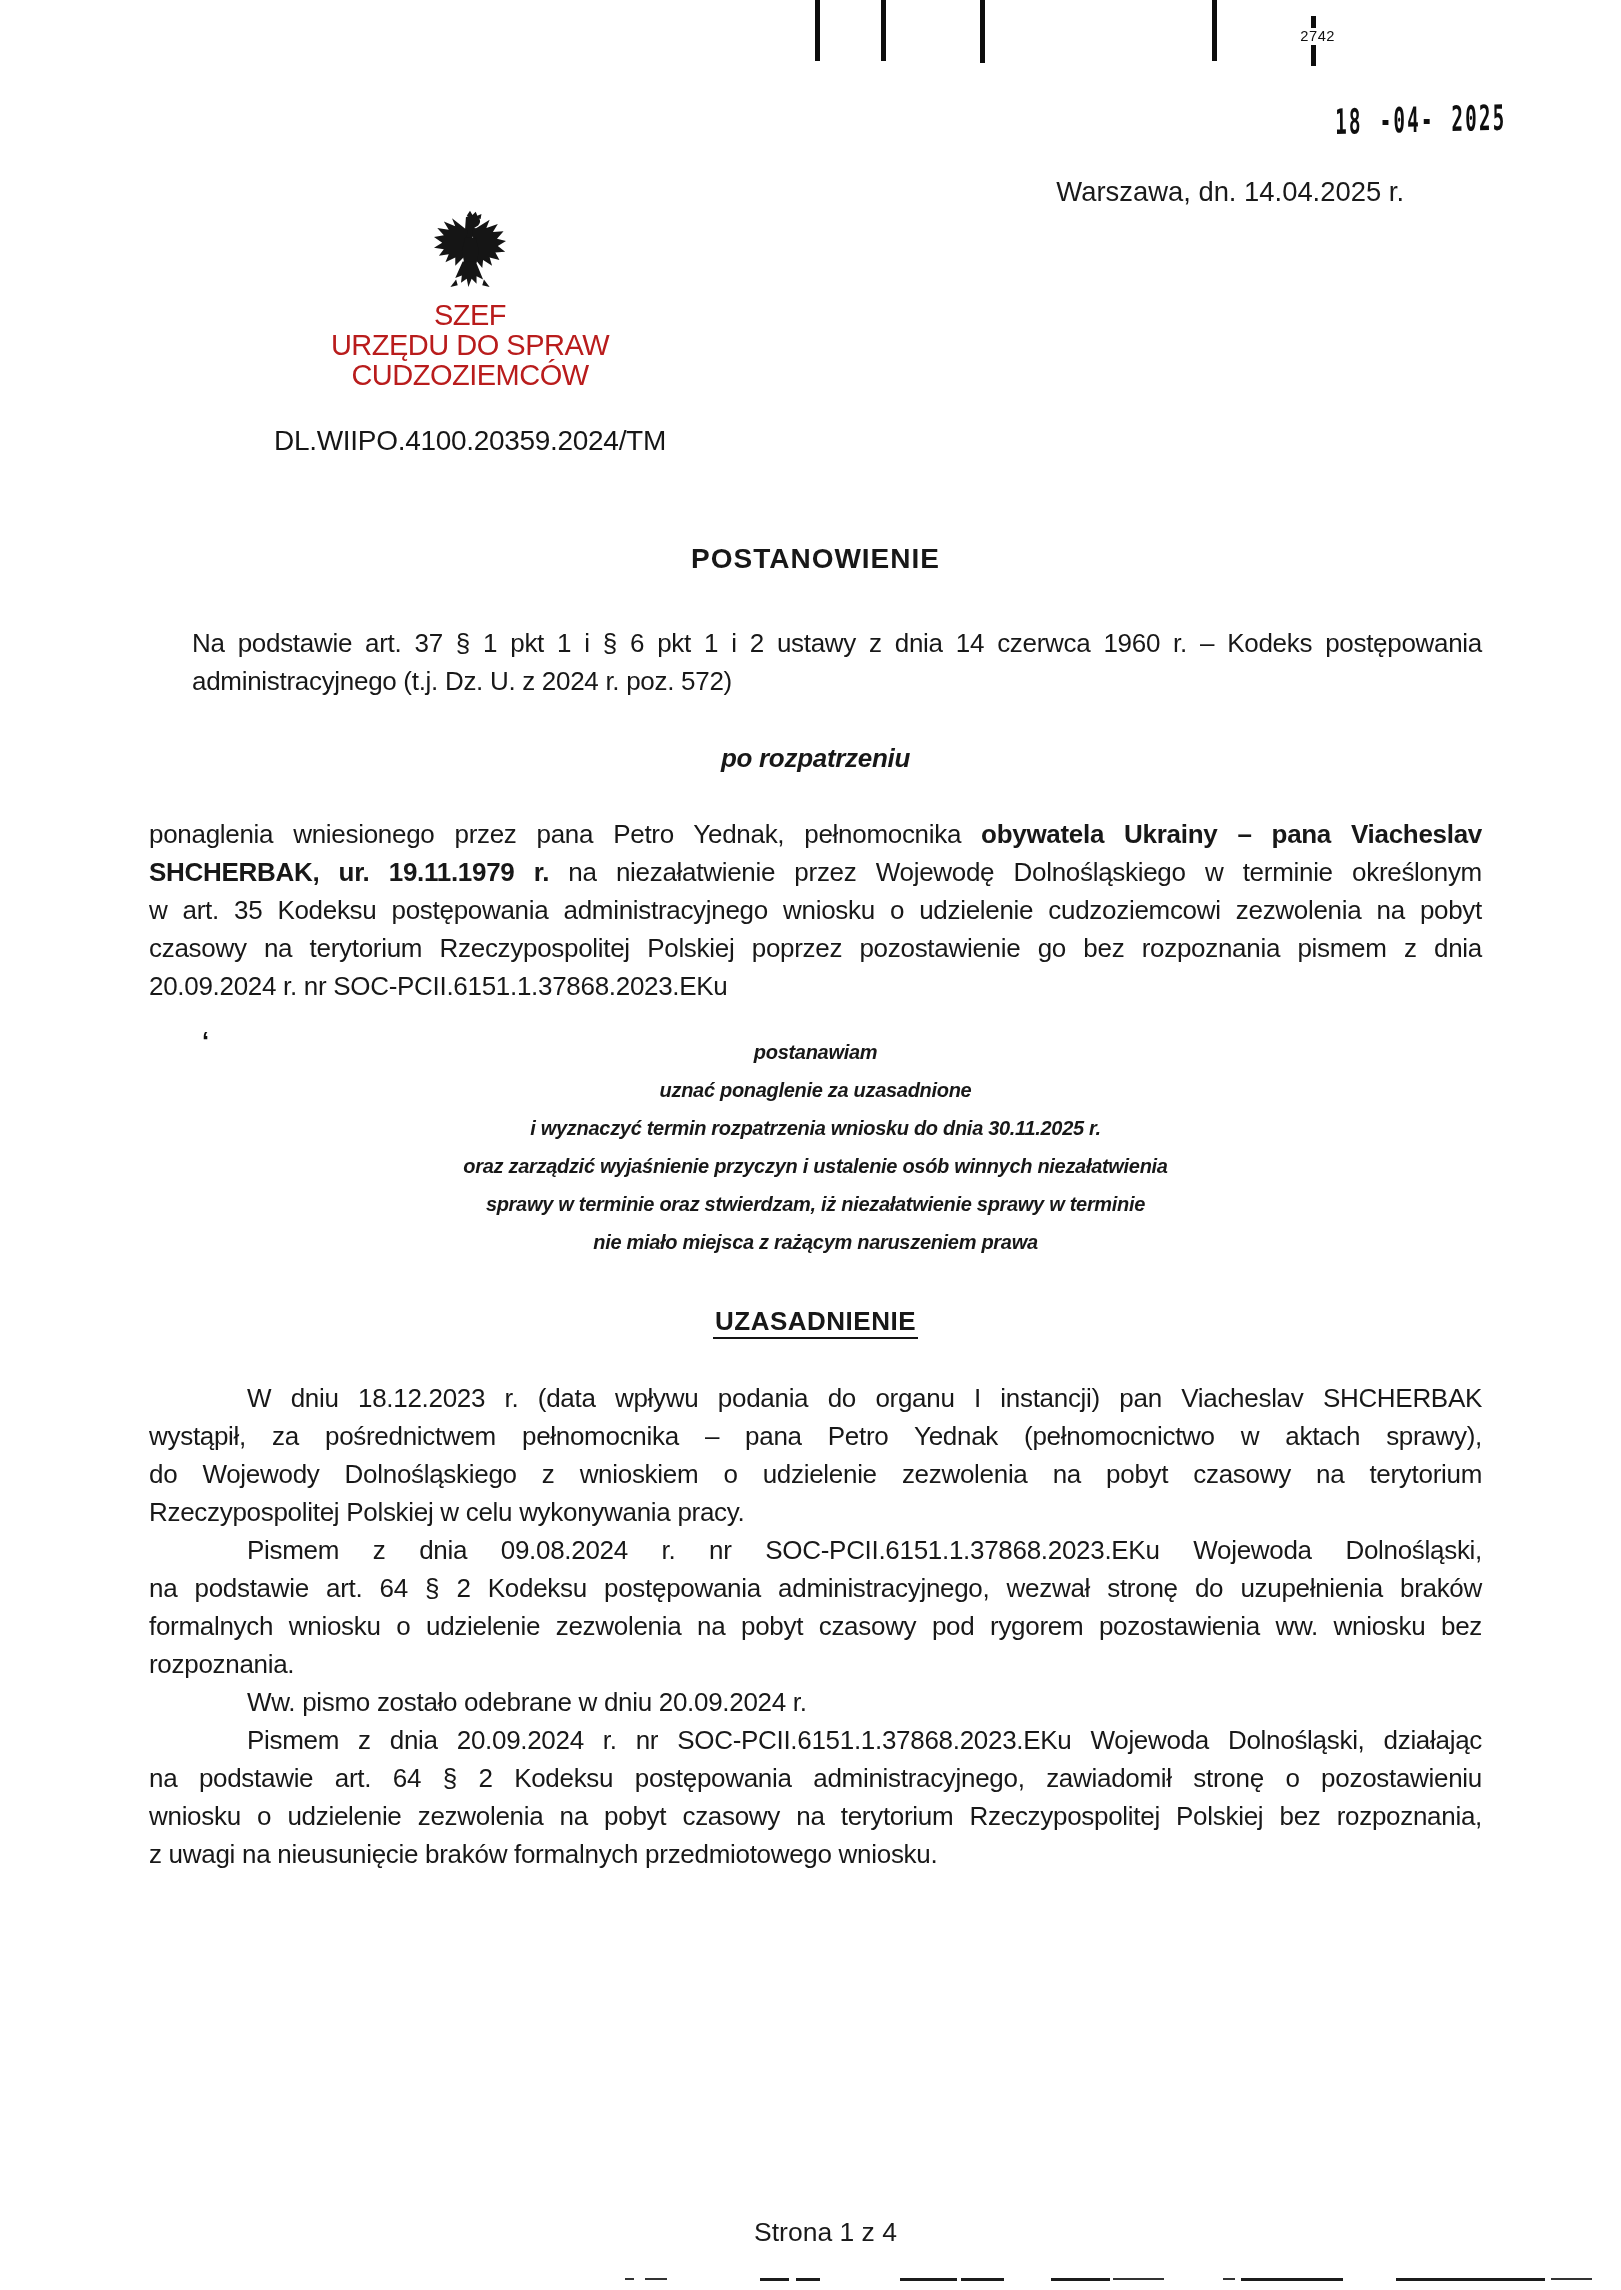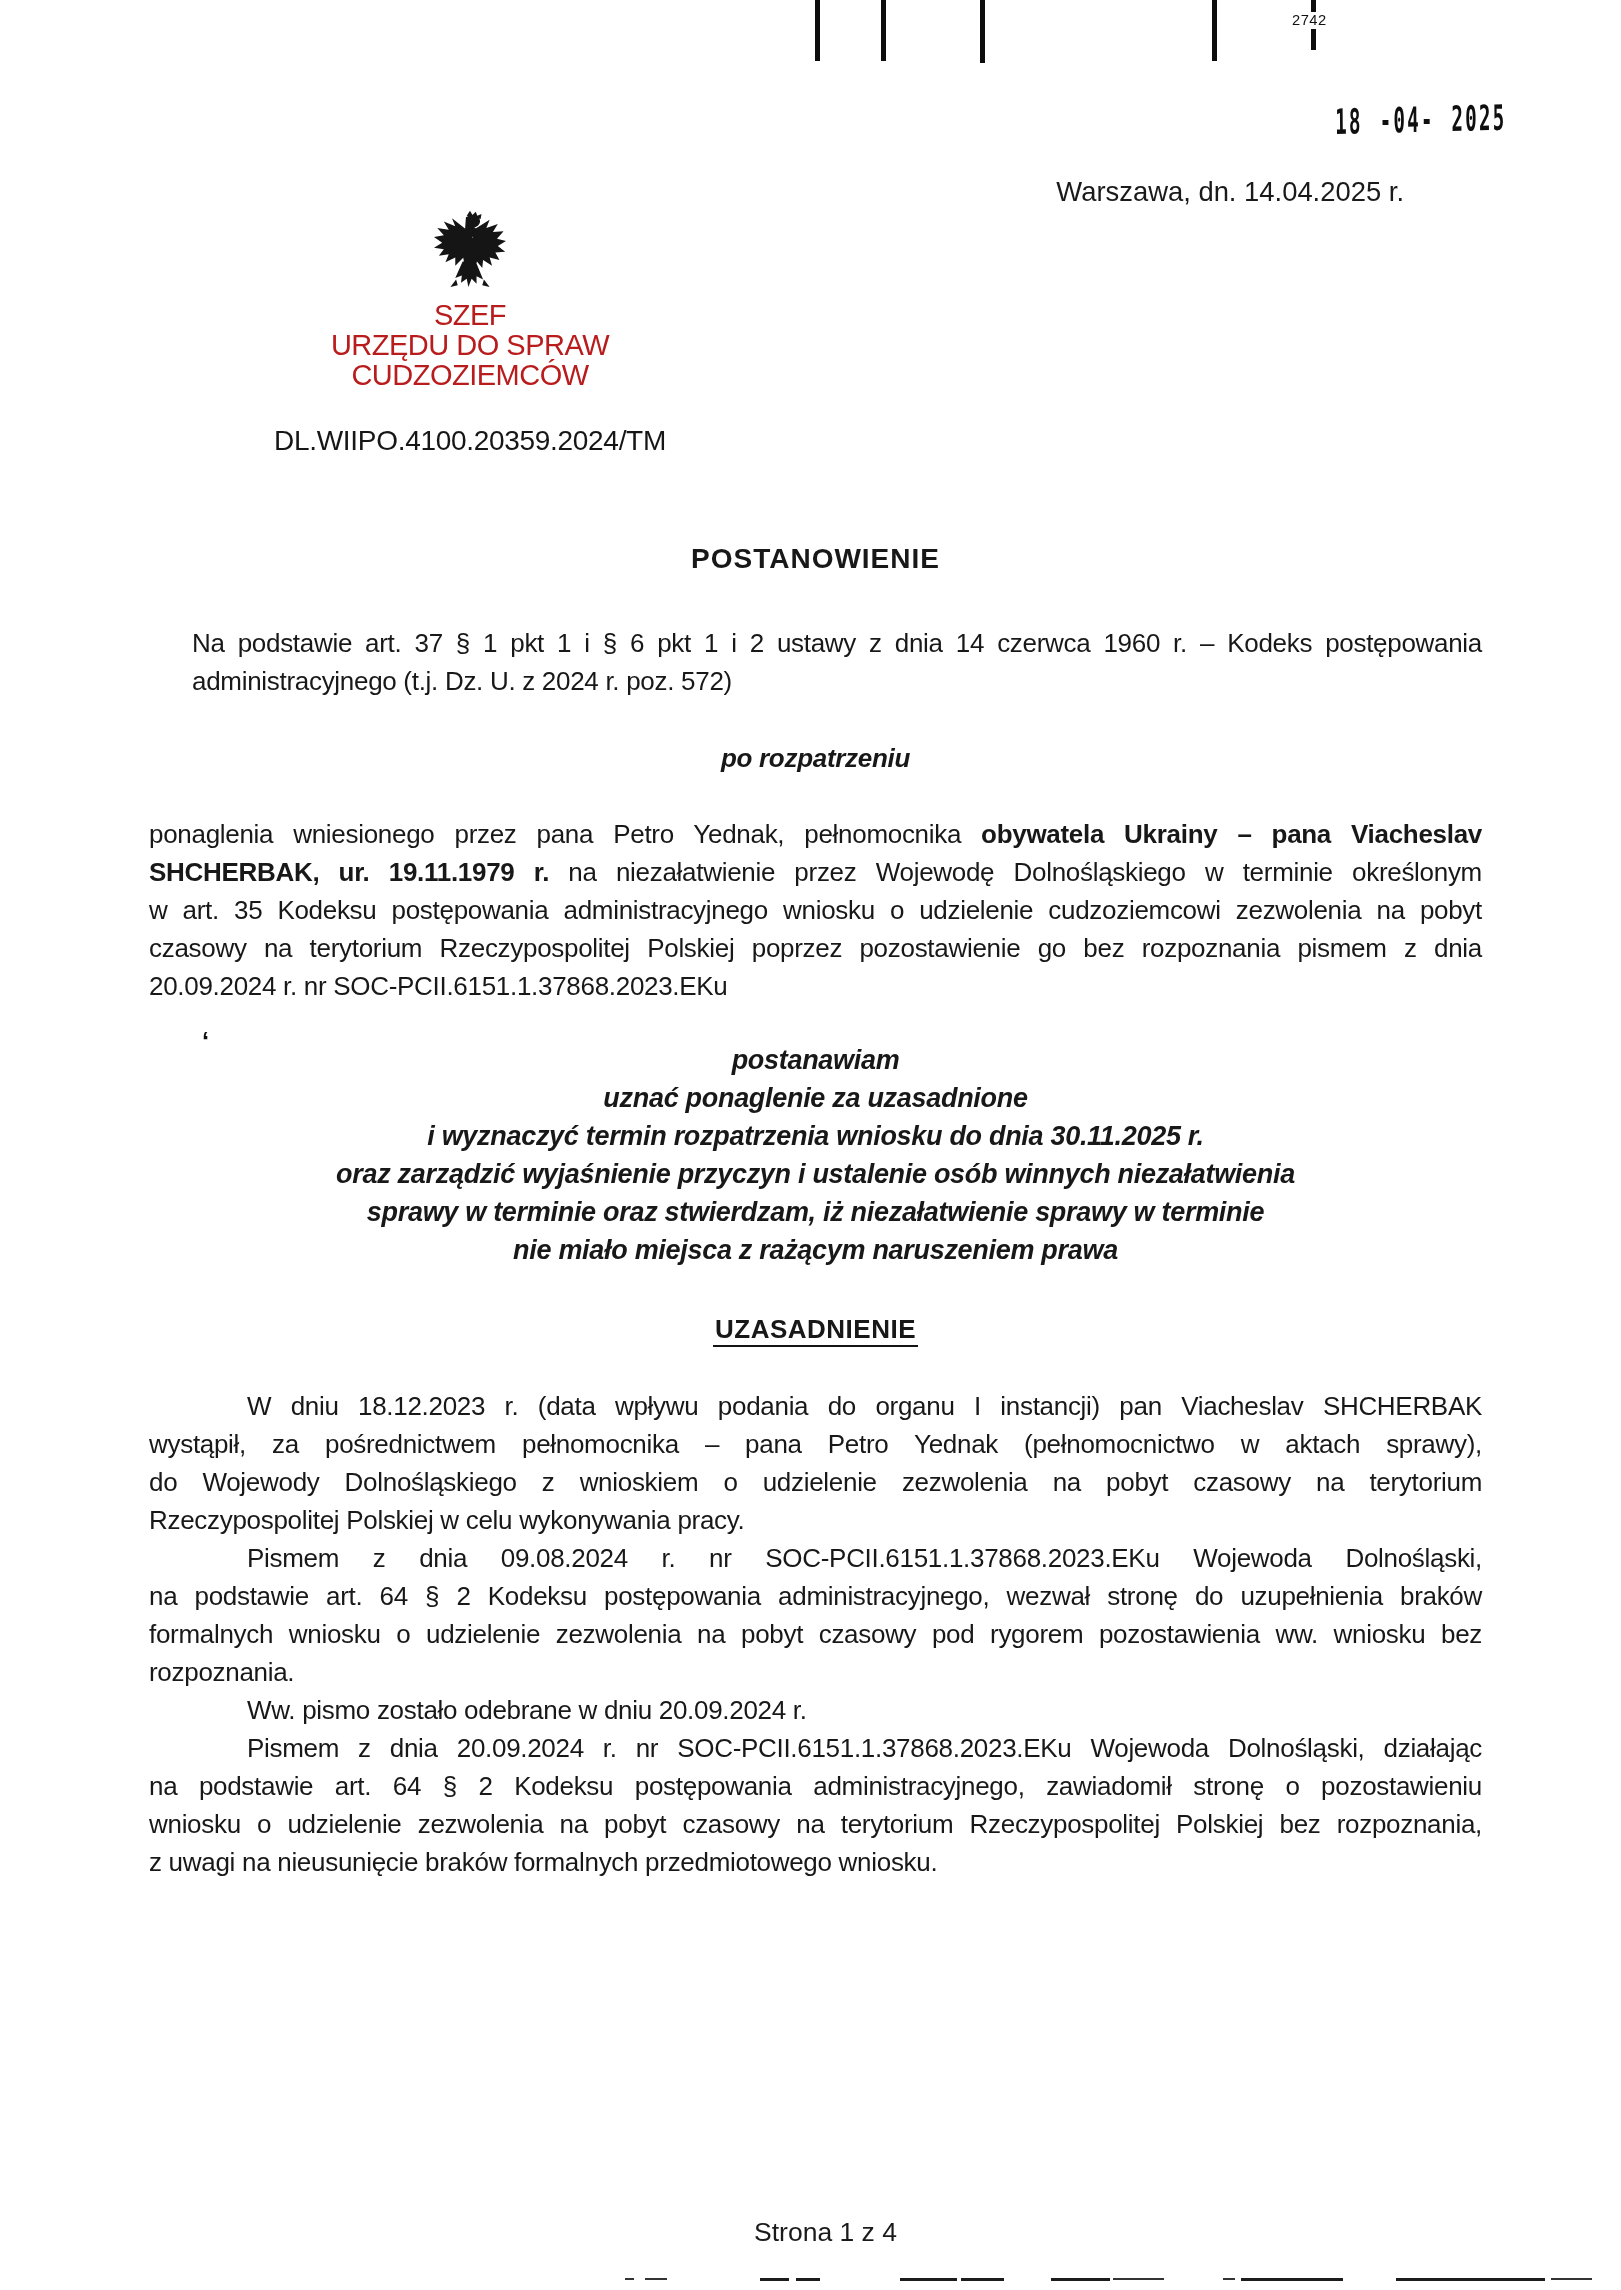--- a/index.html
+++ b/index.html
@@ -3,21 +3,21 @@
 <meta charset="utf-8">
 <style>
   html,body{margin:0;padding:0;}
   body{
     width:1621px;height:2291px;position:relative;background:#ffffff;
     font-family:"Liberation Sans", sans-serif;color:#171717;
     -webkit-font-smoothing:antialiased;overflow:hidden;
   }
   
   .reg-bar{position:absolute;top:0;width:4.9px;background:#0d0d0d;}
-  .counter-group{position:absolute;left:1292px;top:0;width:43px;text-align:left;}
+  .counter-group{position:absolute;left:1292px;top:16px;width:43px;text-align:right;}
   .counter-group .seg{width:4.9px;background:#0d0d0d;margin:0 auto;}
   .counter-num{font-size:14.7px;line-height:16.7px;color:#111;letter-spacing:0.5px;}
   
   .date-stamp{
     position:absolute;left:1335px;top:102px;
     font-family:"DejaVu Sans Mono", monospace;font-weight:bold;font-size:35px;
     letter-spacing:3.9px;word-spacing:5.9px;color:#0f0f0f;white-space:nowrap;
     transform:scaleX(0.55) rotate(-0.8deg);transform-origin:left top;
   }
   .place-date{position:absolute;top:176px;left:0;width:1404px;text-align:right;
@@ -33,21 +33,21 @@
   .doc-title{text-align:center;font-weight:bold;font-size:28px;letter-spacing:1px;}
   .para{margin:0;}
   .jline{text-align:justify;text-align-last:justify;white-space:nowrap;}
   .lline{text-align:left;white-space:nowrap;}
   .cline{text-align:center;}
   .indent{padding-left:98px;}
   .b{font-weight:bold;}
   .legal{margin-top:46px;margin-left:43px;}
   .after-review{margin-top:39px;text-align:center;font-weight:bold;font-style:italic;}
   .complaint{margin-top:38px;}
-  .decision{margin-top:36px;font-weight:bold;font-style:italic;font-size:27px;line-height:38px;}
+  .decision{margin-top:28px;font-weight:bold;font-style:italic;font-size:20px;line-height:38px;}
   .just-heading{margin-top:41px;text-align:center;font-weight:bold;letter-spacing:0.5px;}
   .just-heading span{border-bottom:2.9px solid #141414;padding:0 2px 1px 2px;}
   .just-paras{margin-top:39px;}
   
   .footer{position:absolute;top:2217px;left:0;width:1621px;text-align:center;
     font-size:26.5px;color:#1a1a1a;padding-left:15px;}
   
   .stray{position:absolute;left:202px;top:1027px;font-size:25.5px;font-weight:bold;color:#101010;}
   .bottom-artifacts{position:absolute;top:2278px;left:0;width:1621px;height:5.9px;}
   .dash{position:absolute;top:0;height:2.9px;background:#1c1c1c;}

